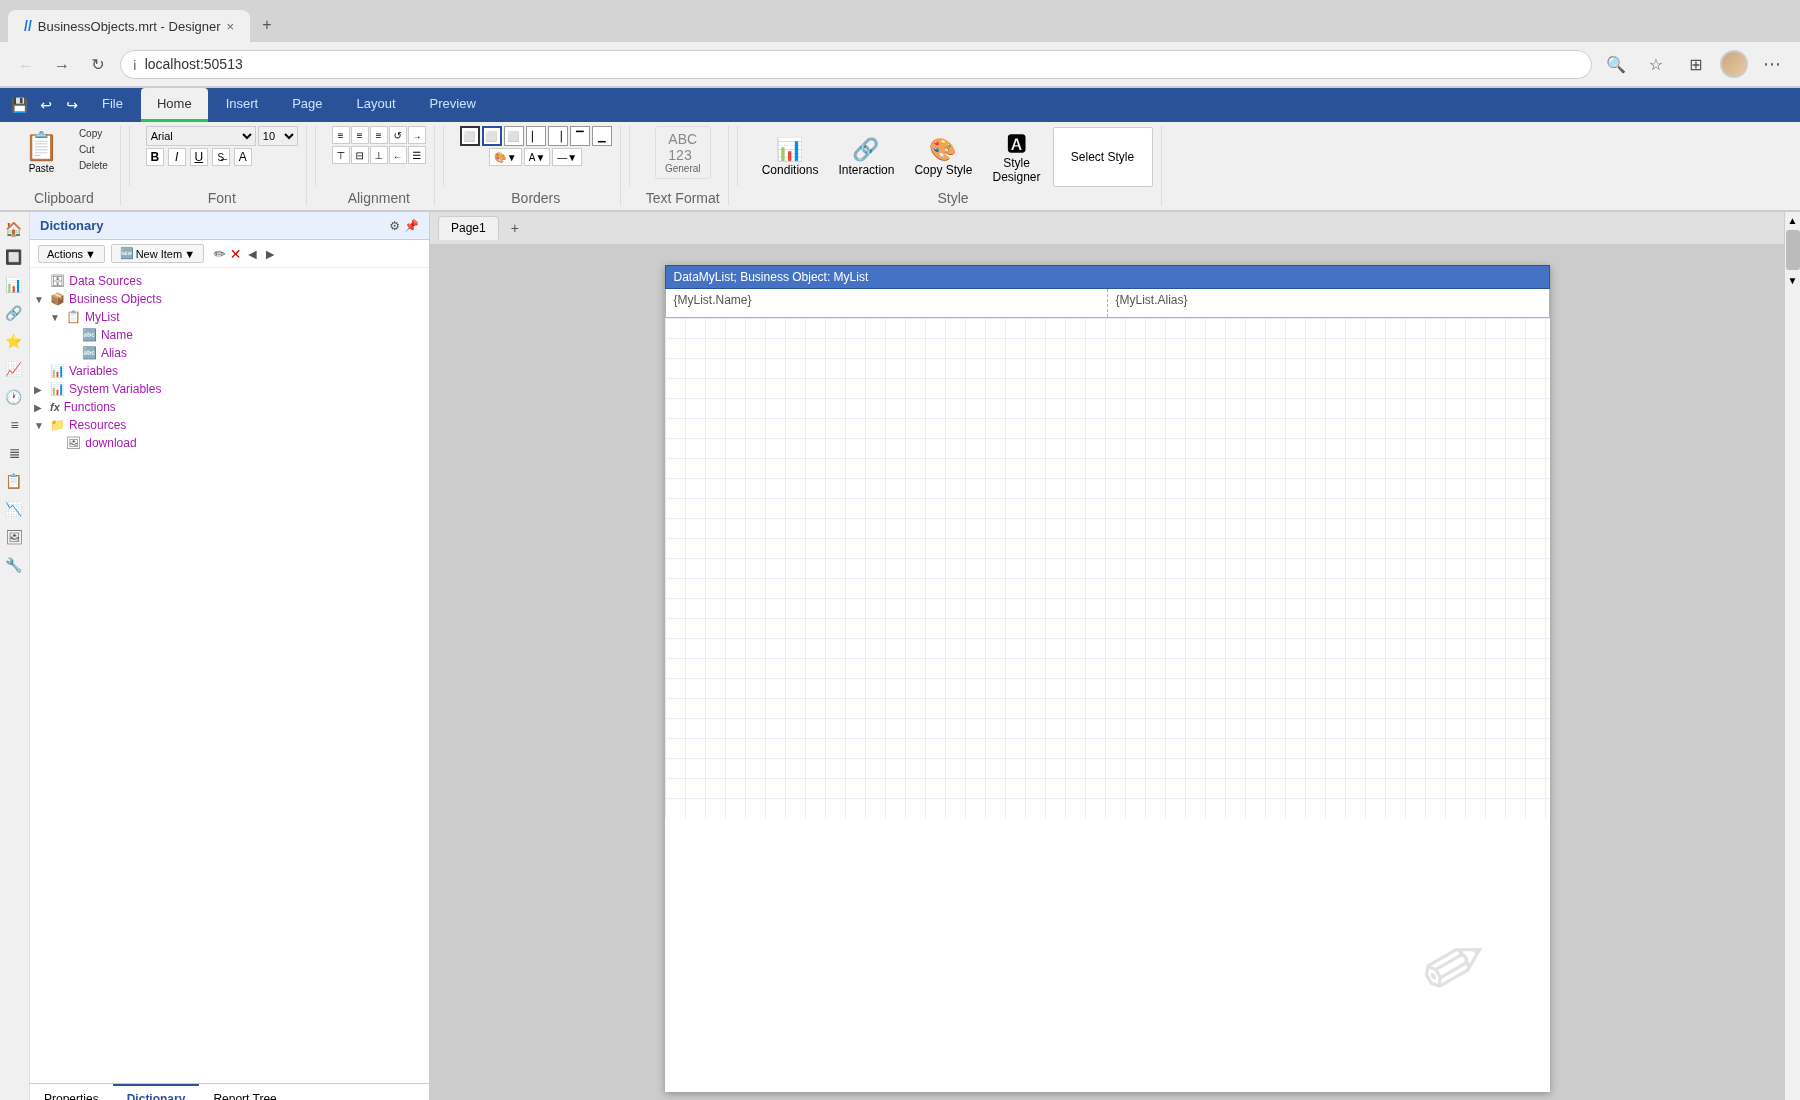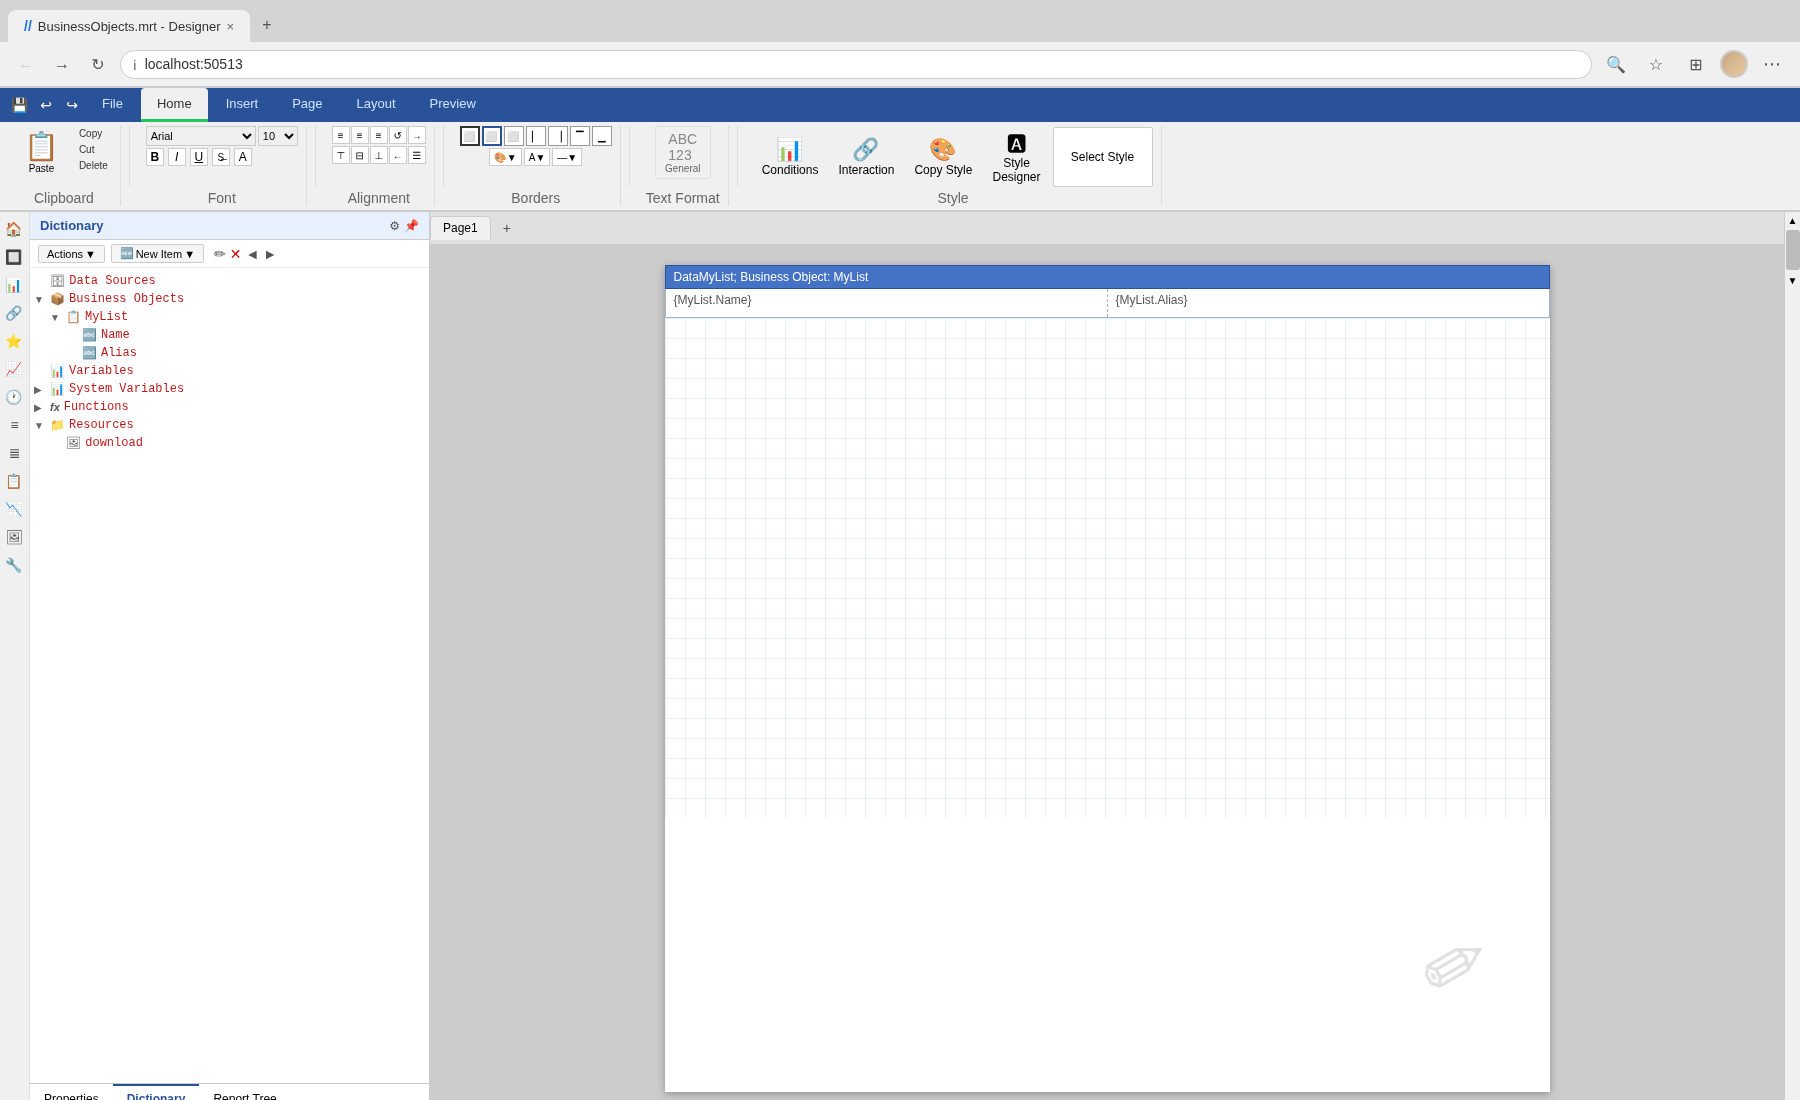--- a/index.html
+++ b/index.html
@@ -70,33 +70,33 @@
     
     .dictionary-panel { width: 400px; background: white; border-right: 1px solid #ccc; display: flex; flex-direction: column; }
     .dict-header { background: #e8f0fe; padding: 6px 10px; display: flex; align-items: center; justify-content: space-between; border-bottom: 1px solid #ccc; }
     .dict-title { font-weight: bold; color: #2a5298; font-size: 13px; }
     .dict-header-icons { display: flex; gap: 4px; }
     .dict-toolbar { display: flex; align-items: center; gap: 6px; padding: 4px 8px; border-bottom: 1px solid #eee; }
     .dict-action-btn { padding: 2px 8px; font-size: 11px; cursor: pointer; background: #f5f5f5; border: 1px solid #ccc; border-radius: 2px; display: flex; align-items: center; gap: 2px; }
     .dict-tree { flex: 1; overflow-y: auto; padding: 4px; }
     .tree-item { padding: 2px 0; display: flex; align-items: center; gap: 4px; cursor: pointer; }
     .tree-item .tree-icon { font-size: 12px; color: #555; }
-    .tree-item .tree-label { font-size: 12px; color: #b91c1c; font-family: Liberation Mono, monospace; }
+    .tree-item .tree-label { font-size: 12px; color: #a21caf; }
     .tree-expand { width: 12px; font-size: 10px; color: #666; cursor: pointer; }
     .tree-indent { padding-left: 16px; }
     .tree-indent-2 { padding-left: 32px; }
 
     
     .dict-tabs { display: flex; border-top: 1px solid #ccc; }
     .dict-tab { padding: 6px 14px; font-size: 12px; cursor: pointer; border-top: 2px solid transparent; }
     .dict-tab.active { border-top: 2px solid #2a5298; color: #2a5298; font-weight: bold; }
 
     
     .canvas-area { flex: 1; background: #cccccc; overflow: auto; position: relative; display: flex; flex-direction: column; }
-    .canvas-tabs { display: flex; align-items: center; background: #e0e0e0; border-bottom: 1px solid #ccc; padding: 4px 0; gap: 4px; }
+    .canvas-tabs { display: flex; align-items: center; background: #e0e0e0; border-bottom: 1px solid #ccc; padding: 4px 8px; gap: 4px; }
     .canvas-tab { padding: 4px 12px; background: white; border: 1px solid #ccc; border-bottom: none; border-radius: 4px 4px 0 0; font-size: 12px; cursor: pointer; }
     .canvas-tab.active { background: #f0f0f0; border-bottom: 1px solid #f0f0f0; }
     .canvas-plus { padding: 4px 8px; cursor: pointer; font-size: 14px; color: #555; }
     .canvas-content { flex: 1; display: flex; justify-content: center; padding: 20px; overflow: auto; }
     .page-sheet { background: white; width: 885px; min-height: 700px; box-shadow: 0 2px 8px rgba(0,0,0,0.3); position: relative; }
 
     
     .report-header { background: #4472c4; color: white; padding: 4px 8px; font-size: 12px; border: 1px solid #2a5298; }
     .report-row { display: flex; border: 1px solid #a0b4d0; border-top: none; }
     .report-cell { flex: 1; padding: 4px 8px; font-size: 12px; border-right: 1px dashed #a0b4d0; min-height: 28px; color: #555; }

